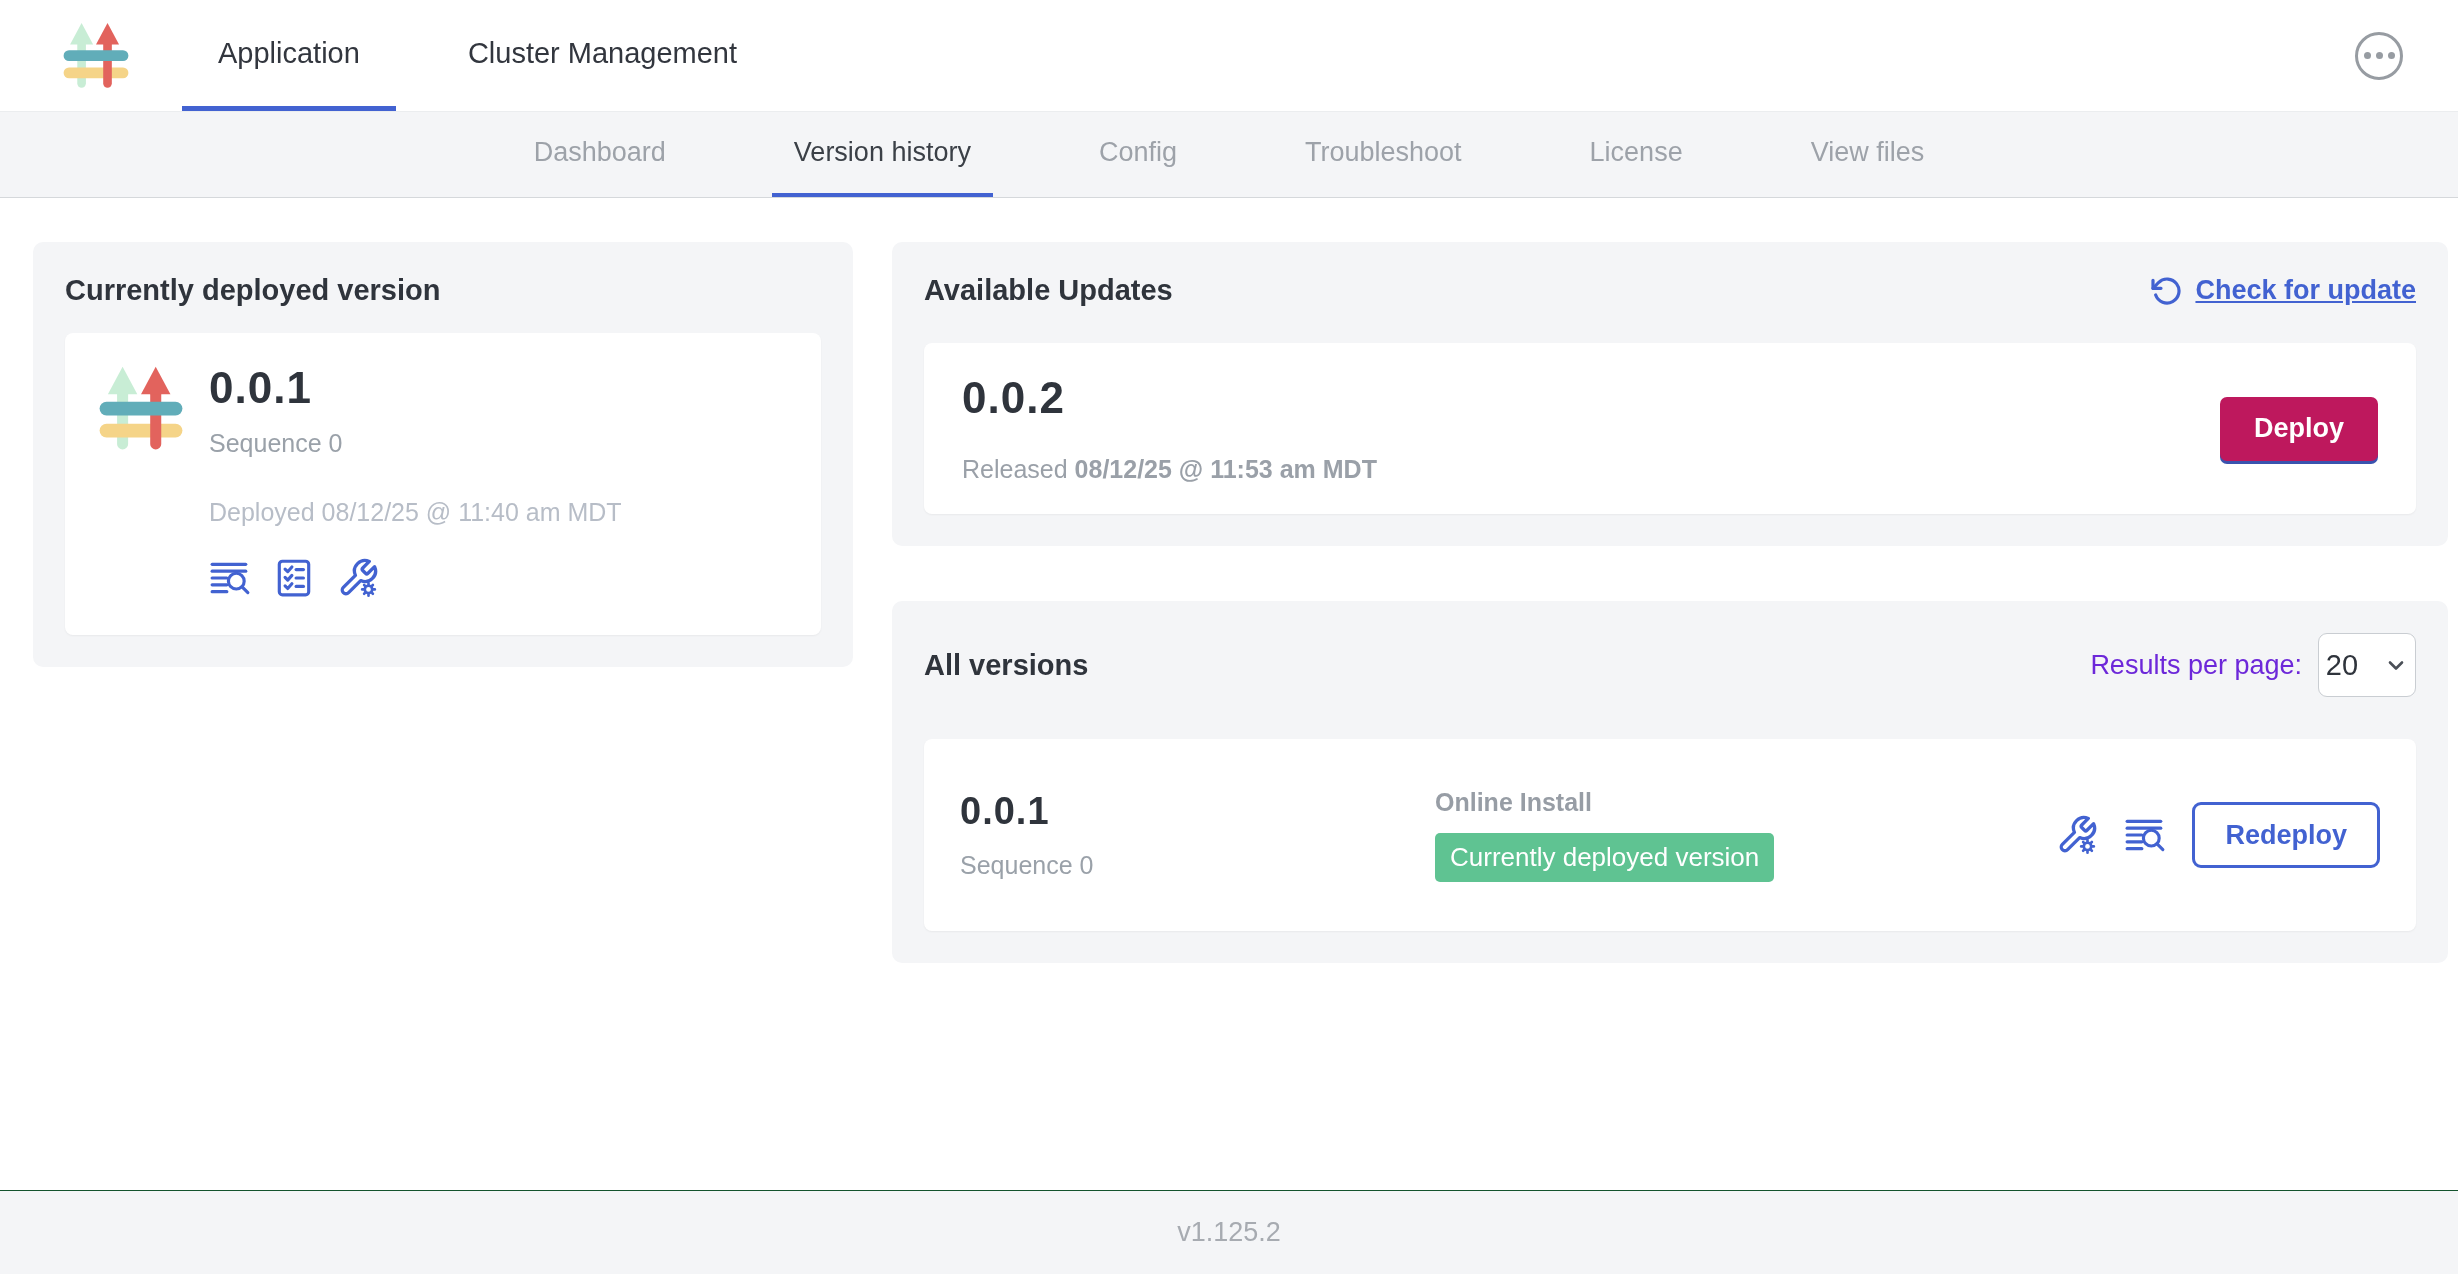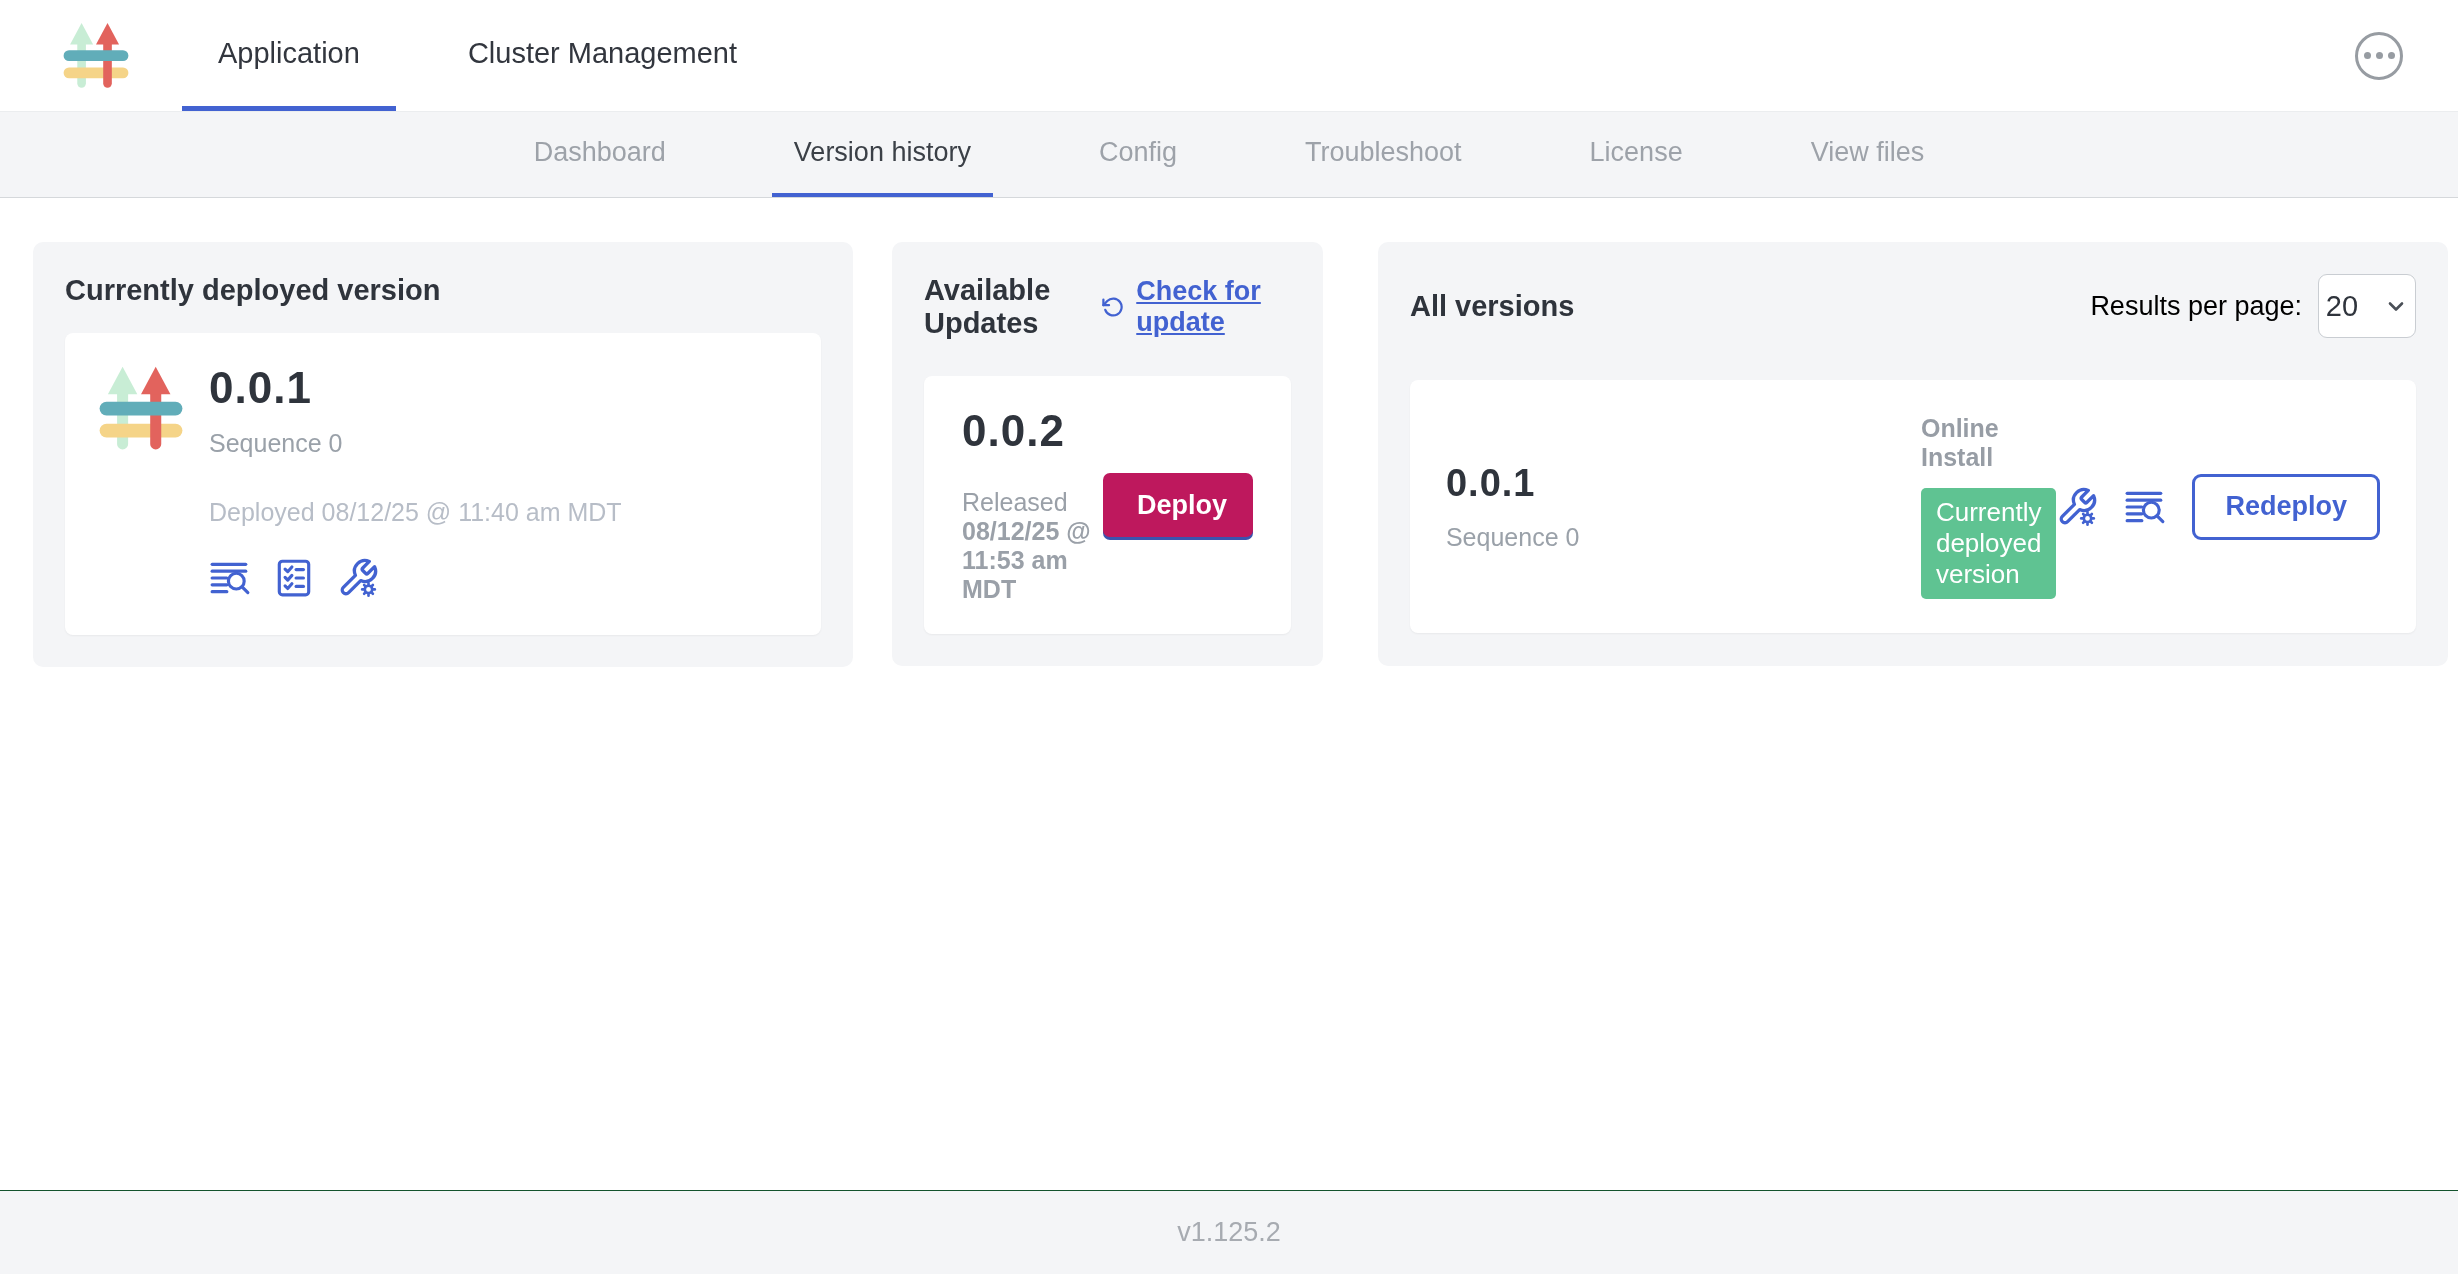--- a/index.html
+++ b/index.html
@@ -69,21 +69,21 @@
     display:flex; gap:22px;
   }
   .app-icon-lg { width:92px; height:92px; flex:0 0 92px; }
   .version-big { font-size:44px; font-weight:bold; color:#2f343c; letter-spacing:1px; }
   .seq { margin-top:16px; font-size:25px; color:#9aa1a9; }
   .deployed-date { margin-top:40px; font-size:25px; color:#b7bdc7; }
   .icon-row { margin-top:30px; display:flex; align-items:center; gap:22px; }
   .icon-btn { width:42px; height:42px; color:#4262d1; cursor:pointer; }
   .icon-btn svg { width:100%; height:100%; display:block; }
   
-  .right-col { flex:1; display:flex; flex-direction:row; gap:55px; min-width:0; }
+  .right-col { flex:1; display:flex; flex-direction:column; gap:55px; min-width:0; }
   .card-head { display:flex; align-items:center; justify-content:space-between; }
   .check-link {
     display:flex; align-items:center; gap:12px;
     color:#4262d1; font-size:27px; font-weight:600;
     text-decoration:none; cursor:pointer;
   }
   .check-link .link-text { text-decoration:underline; }
   .check-link svg { width:32px; height:32px; }
   .update-row {
     margin-top:36px; padding:30px 38px;
@@ -93,21 +93,21 @@
   .released b { font-weight:bold; }
   .btn-primary {
     min-width:150px; height:64px; padding:0 34px;
     background:#be185d; color:#fff; font-size:27px; font-weight:bold;
     font-family:inherit;
     border:none; border-radius:7px;
     box-shadow:0 3px 0 #3a53ae;
     cursor:pointer;
   }
   .rpp { display:flex; align-items:center; gap:16px; }
-  .rpp-label { font-size:27px; color:#000000; }
+  .rpp-label { font-size:27px; color:#6d28d9; }
   .select-box {
     width:98px; height:64px;
     background:#fff; border:1px solid #c9cdd2; border-radius:9px;
     display:flex; align-items:center; justify-content:center; gap:26px;
     font-size:29px; color:#2f343c; cursor:pointer;
   }
   .select-box svg { width:24px; height:24px; }
   .version-row {
     margin-top:42px; padding:34px 36px;
     display:flex; align-items:center;

